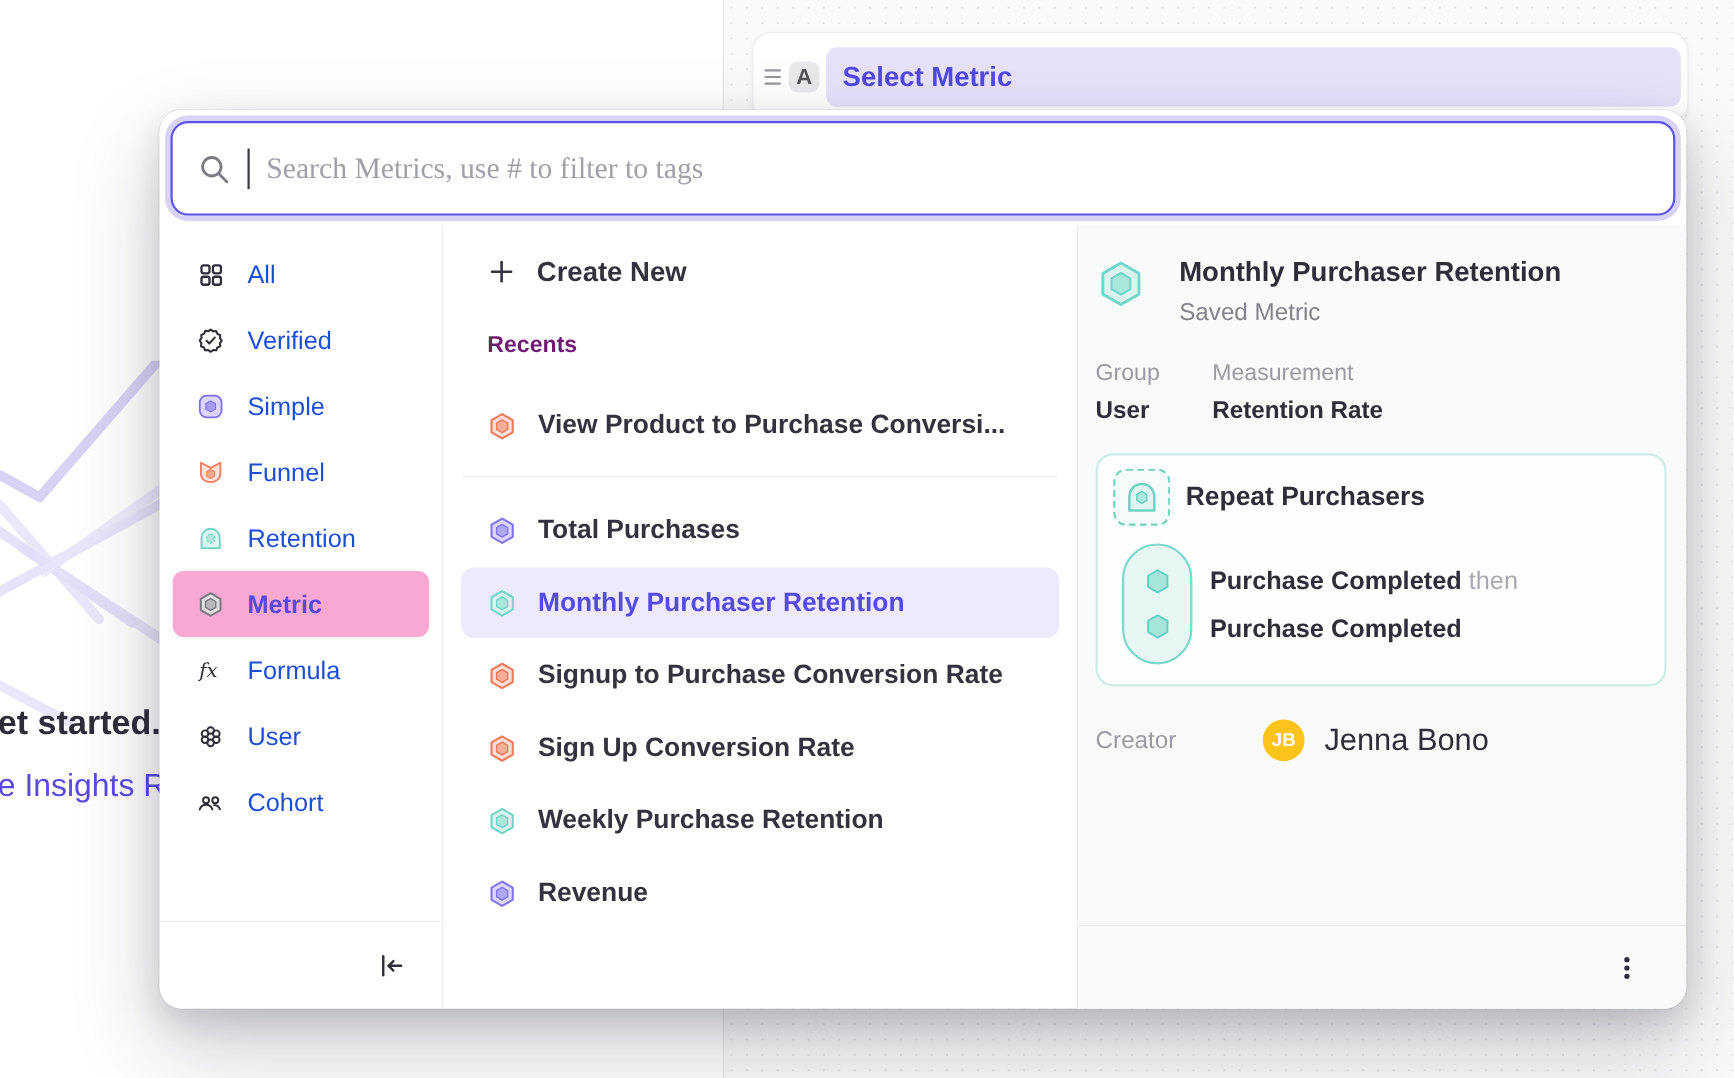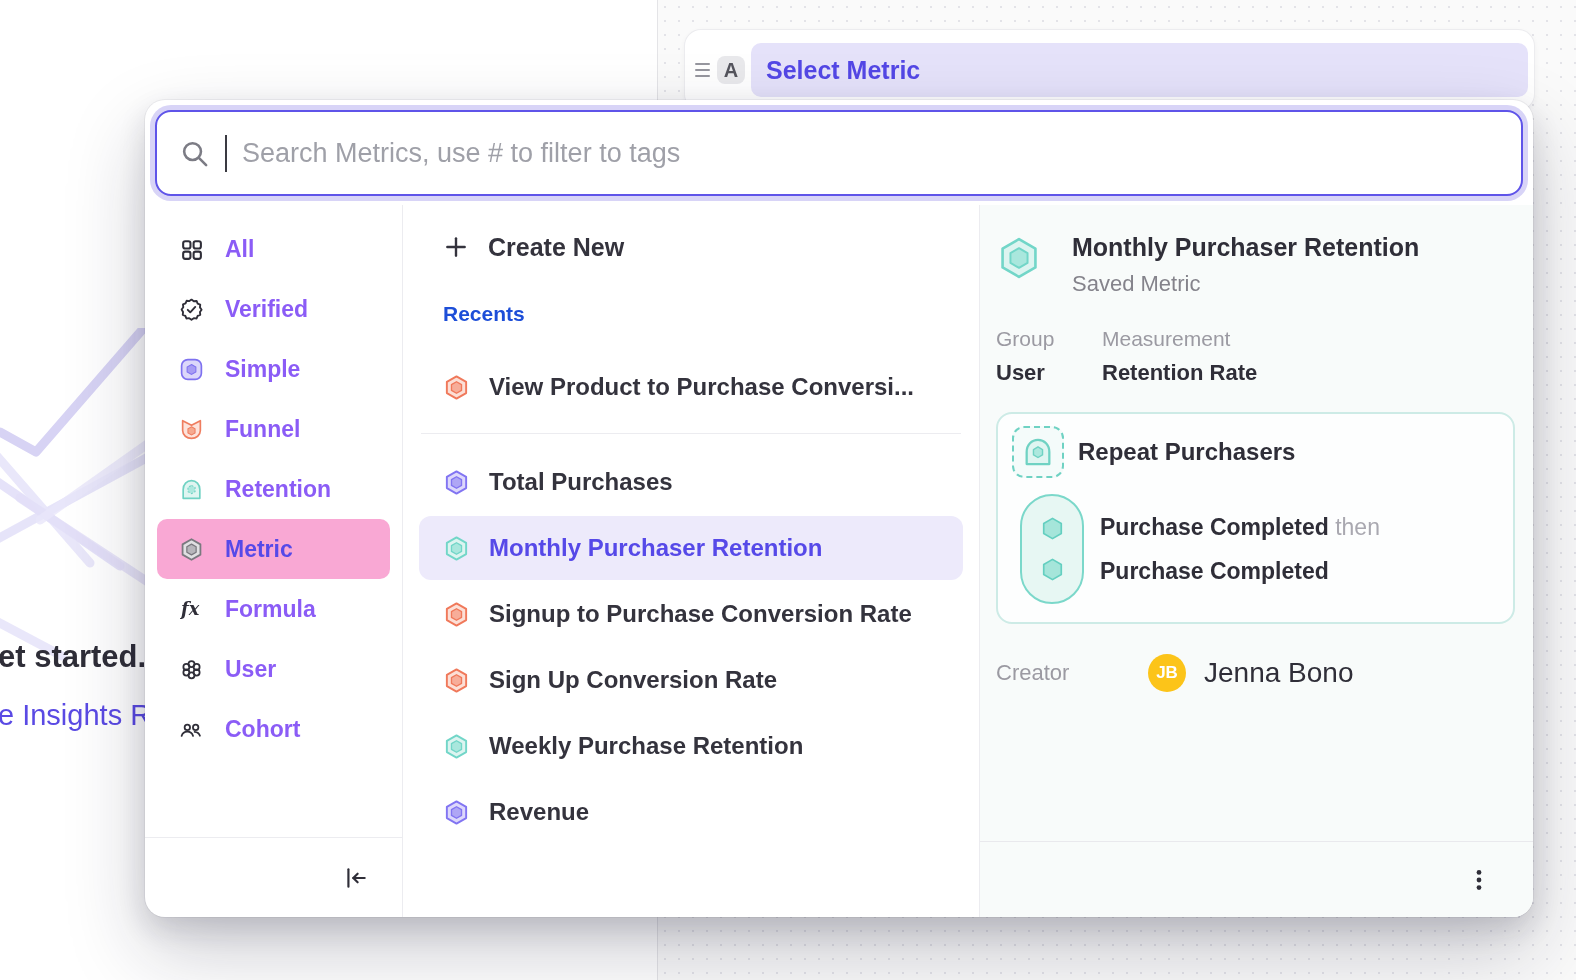--- a/index.html
+++ b/index.html
@@ -52,45 +52,45 @@
   }
   .search-wrap {
     position:absolute; left:10px; right:10px; top:10px; height:86px;
     background:#fff; border:2px solid #5f54e9; border-radius:16px;
     box-shadow: 0 0 0 5px #d8d4f7;
     display:flex; align-items:center; padding:0 22px; gap:15px;
   }
   .search-wrap svg { width:31px; height:31px; flex:none; }
   .caret { width:2px; height:37px; background:#3a3a42; flex:none; }
   .search-input {
-    flex:1; border:none; outline:none; font-family:Liberation Sans, sans-serif;
+    flex:1; border:none; outline:none; font-family:Liberation Serif, serif;
     font-size:27px; color:#2f2e38; background:transparent;
   }
   .search-input::placeholder { color:#9fa0a8; }
 
   .modal-body { position:absolute; top:105px; left:0; right:0; bottom:0; display:flex; }
 
   
   .sidebar { width:258px; border-right:1px solid #ececf0; display:flex; flex-direction:column; flex:none; }
   .side-list { flex:1; padding:14px 12px 0; }
   .side-item {
     height:60px; border-radius:10px; display:flex; align-items:center; gap:21px;
-    padding-left:22px; font-size:23px; font-weight:700; color:#8b5cf6; cursor:pointer; white-space:nowrap;
+    padding-left:22px; font-size:23px; font-weight:400; color:#1d4ed8; cursor:pointer; white-space:nowrap;
   }
   .side-item svg { width:25px; height:25px; flex:none; }
   .side-item.selected { background:#f9a8d4; color:#5649e8; font-weight:600; }
   .side-footer { height:80px; border-top:1px solid #ececf0; display:flex; align-items:center; justify-content:flex-end; padding-right:28px; }
   .icon-btn { width:36px; height:36px; display:flex; align-items:center; justify-content:center; cursor:pointer; border-radius:8px; }
   .icon-btn svg { width:26px; height:26px; }
 
   
   .mid { flex:1; border-right:1px solid #ececf0; padding:14px 16px 0; min-width:0; }
   .create-row { height:56px; display:flex; align-items:center; gap:19px; padding-left:24px; border-radius:10px; font-size:25px; font-weight:700; color:#34333d; cursor:pointer; }
   .create-row svg { width:26px; height:26px; flex:none; }
-  .section-label { margin-top:24px; padding-left:24px; height:30px; line-height:30px; font-size:21px; font-weight:600; color:#1d4ed8; }
+  .section-label { margin-top:24px; padding-left:24px; height:30px; line-height:30px; font-size:21px; font-weight:600; color:#701a75; }
   .pick-item {
     height:64px; display:flex; align-items:center; gap:19px; padding-left:24px;
     border-radius:12px; font-size:24px; font-weight:600; color:#34333d; cursor:pointer; white-space:nowrap; overflow:hidden;
   }
   .pick-item svg { width:27px; height:27px; flex:none; }
   .pick-item.selected { background:#edeafb; color:#5649e8; }
   .recent-item { margin-top:26px; }
   .h-div { height:1px; background:#ececf0; margin:14px 2px 0; }
   .metric-list { margin-top:16px; }
   .metric-list .pick-item + .pick-item { margin-top:2px; }

